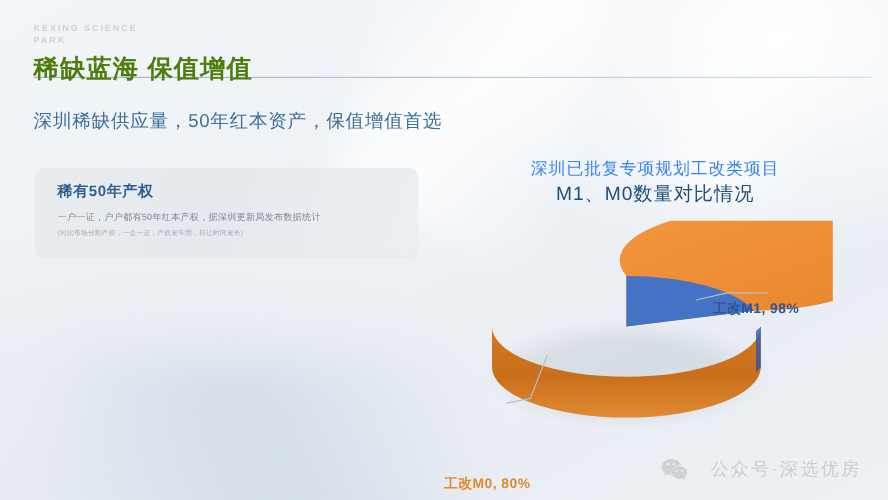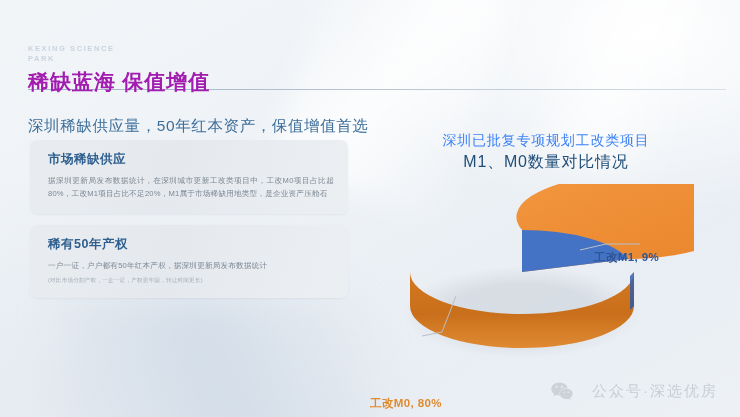--- a/index.html
+++ b/index.html
@@ -19,32 +19,31 @@
     background:linear-gradient(115deg,rgba(255,255,255,0) 0%,rgba(255,255,255,.85) 50%,rgba(255,255,255,0) 100%);
     transform:rotate(18deg);filter:blur(12px);}
   .streak-b{top:-30px;left:560px;width:120px;height:200px;
     background:linear-gradient(100deg,rgba(255,255,255,0) 0%,rgba(255,255,255,.7) 50%,rgba(255,255,255,0) 100%);
     transform:rotate(12deg);filter:blur(14px);}
   .streak-c{bottom:-60px;left:60px;width:320px;height:180px;
     background:linear-gradient(70deg,rgba(214,223,233,0) 0%,rgba(206,217,229,.8) 50%,rgba(214,223,233,0) 100%);
     filter:blur(20px);}
 
   
-  .header{position:absolute;left:28px;top:44px;width:690px;}
+  .header{position:absolute;left:28px;top:19px;width:690px;}
   .eyebrow{
     font-size:7.5px;letter-spacing:1.6px;font-weight:700;line-height:1.35;
     color:#c3cedb;text-transform:uppercase;white-space:pre-line;
     opacity:.85;
   }
   .title-row{position:relative;margin-top:4px;height:26px;}
   .main-title{
-    font-size:21px;font-weight:700;color:#a21caf;letter-spacing:1px;
+    font-size:21px;font-weight:700;color:#4d7c0f;letter-spacing:1px;
     display:inline-block;position:relative;z-index:2;
     background:transparent;
-    font-family:Liberation Serif, serif;
   }
   .title-rule{
     position:absolute;left:0;right:-8px;top:21px;height:1px;
     background:linear-gradient(90deg,#9fb4c9 0%,#b9c7d6 55%,#d7dfe8 100%);
     z-index:1;
   }
   .subtitle{
     margin-top:22px;font-size:15.5px;color:#3d6e99;letter-spacing:.6px;
     font-weight:400;
   }
@@ -107,24 +106,20 @@
 PARK</div>
   <div class="title-row">
     <span class="main-title">稀缺蓝海 保值增值</span>
     <div class="title-rule"></div>
   </div>
   <div class="subtitle">深圳稀缺供应量，50年红本资产，保值增值首选</div>
 </div>
 
 <div class="cards">
 
-  <div class="card">
-    <div class="card-title">市场稀缺供应</div>
-    <div class="card-body">据深圳更新局发布数据统计，在深圳城市更新工改类项目中，工改M0项目占比超80%，工改M1项目占比不足20%，M1属于市场稀缺用地类型，是企业资产压舱石</div>
-  </div>
 
   <div class="card">
     <div class="card-title">稀有50年产权</div>
     <div class="card-body">一户一证，户户都有50年红本产权，据深圳更新局发布数据统计</div>
     <div class="card-note">(对比市场分割产权，一企一证，产权更牢固，转让时间更长)</div>
   </div>
 
 </div>
 
 <div class="chart-panel">
@@ -162,21 +157,21 @@
 
       <path d="M 128 88 L 128 46 A 112 42 0 1 1 234.5 74.9 Z" fill="url(#orangeTop)"></path>
 
       <path d="M 128 88 L 128 46 A 112 42 0 0 1 234.5 74.9 Z" fill="#4472C4"></path>
 
       <path d="M 186 66 L 212 60 L 246 60" stroke="#b9bfc7" stroke-width="1" fill="none"></path>
 
       <path d="M 62 112 L 48 148 L 28 152" stroke="#b9bfc7" stroke-width="1" fill="none"></path>
     </svg>
 
-    <div class="lbl lbl-m1">工改M1, 9%</div>
+    <div class="lbl lbl-m1">工改M1, 98%</div>
     <div class="lbl lbl-m0">工改M0, 80%</div>
   </div>
 </div>
 
 <div class="footer">
   <svg class="wechat-icon" width="22" height="19" viewBox="0 0 24 21">
     <path d="M8.8 0.6C4 0.6 0.2 3.8 0.2 7.7c0 2.2 1.2 4.2 3.1 5.5L2.5 16l3.1-1.6c1 0.3 2.1 0.5 3.2 0.5
              0.3 0 0.5 0 0.8 0-0.2-0.6-0.3-1.2-0.3-1.8 0-3.7 3.6-6.7 8.1-6.7 0.3 0 0.6 0 0.9 0
              C17.5 3 13.6 0.6 8.8 0.6z M6 6.4c-0.6 0-1.1-0.5-1.1-1.1S5.4 4.2 6 4.2s1.1 0.5 1.1 1.1S6.6 6.4 6 6.4z
              M11.7 6.4c-0.6 0-1.1-0.5-1.1-1.1s0.5-1.1 1.1-1.1 1.1 0.5 1.1 1.1S12.3 6.4 11.7 6.4z" fill="#cdd2d7"></path>

